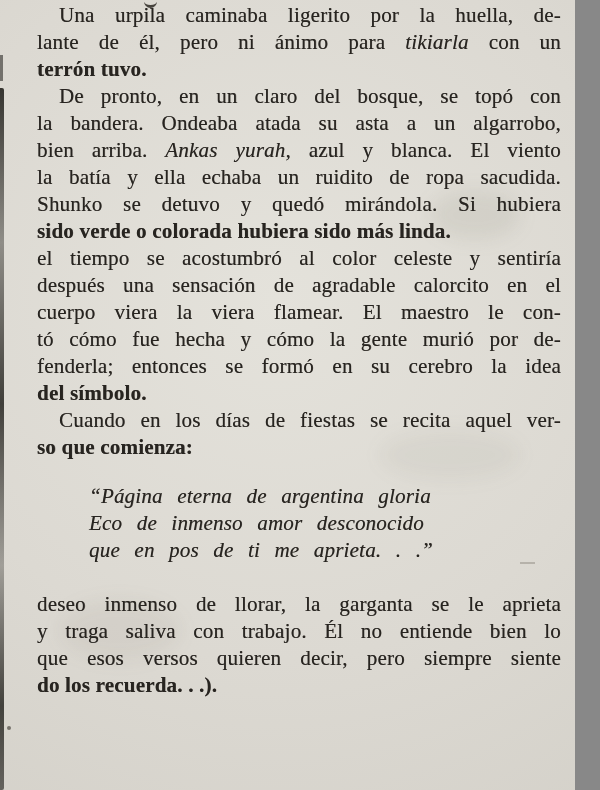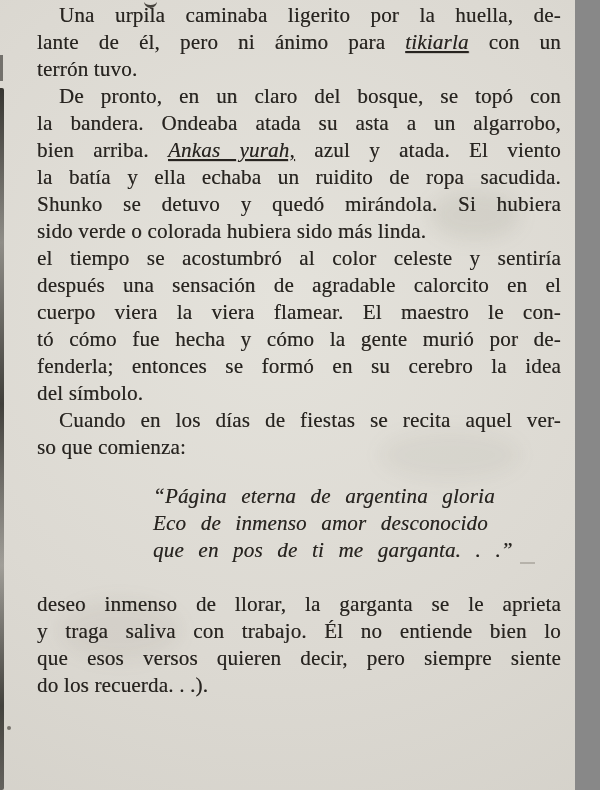--- a/index.html
+++ b/index.html
@@ -13,24 +13,24 @@
         var(--paper-dark,#d0cdc5) 100%);
     color:var(--ink,#272420);
     font-family:"Liberation Serif","DejaVu Serif",serif;
   }
   .text-block{
     position:absolute;left:37px;top:2px;width:524px;
     font-size:21px;line-height:27px;letter-spacing:.2px;
     text-shadow:.3px .3px .4px rgba(43,38,32,.55);
   }
   .ln{text-align:justify;text-align-last:justify;}
-  .ln.last{text-align:left;text-align-last:left;}
+  .ln.last{text-align:left;text-align-last:left;font-weight:bold;}
   .ln.ind{text-indent:22px;}
-  .it{font-style:italic;text-decoration:underline;}
-  .verse{margin:22px 0 27px 116px;font-style:italic;}
+  .it{font-style:italic;}
+  .verse{margin:22px 0 27px 52px;font-style:italic;}
   .vln{line-height:27px;word-spacing:9px;}
   
   .edge-strip{
     position:absolute;left:0;top:88px;width:4px;height:702px;
     background:linear-gradient(180deg,
       rgba(25,24,20,.85) 0%,rgba(25,24,20,.40) 22%,
       rgba(25,24,20,.80) 45%,rgba(25,24,20,.30) 68%,
       rgba(25,24,20,.78) 88%,rgba(25,24,20,.60) 100%);
     border-radius:0 2px 2px 0;
   }
@@ -57,35 +57,35 @@
   <div class="edge-mark-top"></div>
   <div class="edge-strip"></div>
   <div class="art-dot"></div>
   <div class="art-dash"></div>
   <div class="text-block">
       <div class="ln ind"><span>Una urpila caminaba ligerito por la huella, de-</span></div>
       <div class="ln"><span>lante de él, pero ni ánimo para </span><span class="it">tikiarla</span><span> con un</span></div>
       <div class="ln last"><span>terrón tuvo.</span></div>
       <div class="ln ind"><span>De pronto, en un claro del bosque, se topó con</span></div>
       <div class="ln"><span>la bandera. Ondeaba atada su asta a un algarrobo,</span></div>
-      <div class="ln"><span>bien arriba. </span><span class="it">Ankas yurah,</span><span> azul y atada. El viento</span></div>
+      <div class="ln"><span>bien arriba. </span><span class="it">Ankas yurah,</span><span> azul y blanca. El viento</span></div>
       <div class="ln"><span>la batía y ella echaba un ruidito de ropa sacudida.</span></div>
       <div class="ln"><span>Shunko se detuvo y quedó mirándola. Si hubiera</span></div>
       <div class="ln last"><span>sido verde o colorada hubiera sido más linda.</span></div>
       <div class="ln"><span>el tiempo se acostumbró al color celeste y sentiría</span></div>
       <div class="ln"><span>después una sensación de agradable calorcito en el</span></div>
       <div class="ln"><span>cuerpo viera la viera flamear. El maestro le con-</span></div>
       <div class="ln"><span>tó cómo fue hecha y cómo la gente murió por de-</span></div>
       <div class="ln"><span>fenderla; entonces se formó en su cerebro la idea</span></div>
       <div class="ln last"><span>del símbolo.</span></div>
       <div class="ln ind"><span>Cuando en los días de fiestas se recita aquel ver-</span></div>
       <div class="ln last"><span>so que comienza:</span></div>
       <div class="verse">
         <div class="vln">“Página eterna de argentina gloria</div>
         <div class="vln">Eco de inmenso amor desconocido</div>
-        <div class="vln">que en pos de ti me garganta. . .”</div>
+        <div class="vln">que en pos de ti me aprieta. . .”</div>
       </div>
       <div class="ln"><span>deseo inmenso de llorar, la garganta se le aprieta</span></div>
       <div class="ln"><span>y traga saliva con trabajo. Él no entiende bien lo</span></div>
       <div class="ln"><span>que esos versos quieren decir, pero siempre siente</span></div>
       <div class="ln last"><span>do los recuerda. . .).</span></div>
     </div>
 </div>
 
 </body></html>

